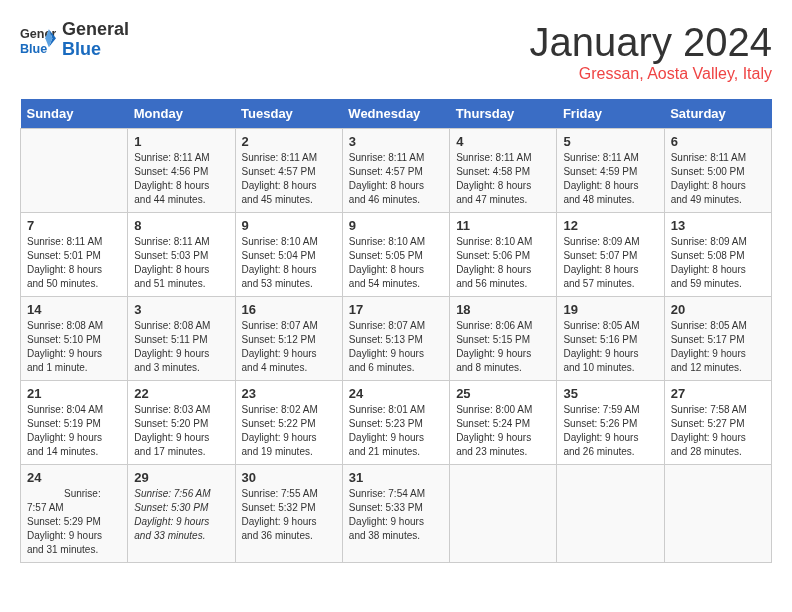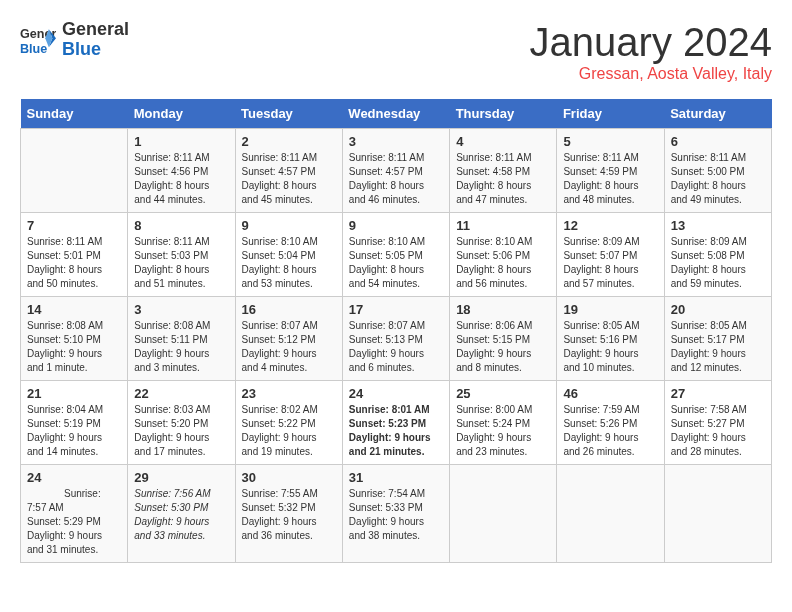--- a/index.html
+++ b/index.html
@@ -206,29 +206,29 @@
 Daylight: 9 hours
 and 14 minutes.</span></td>
         <td><span class="day-num">22</span><span class="day-info" style="white-space: pre-line;">Sunrise: 8:03 AM
 Sunset: 5:20 PM
 Daylight: 9 hours
 and 17 minutes.</span></td>
         <td><span class="day-num">23</span><span class="day-info" style="white-space: pre-line;">Sunrise: 8:02 AM
 Sunset: 5:22 PM
 Daylight: 9 hours
 and 19 minutes.</span></td>
-        <td><span class="day-num">24</span><span class="day-info" style="white-space: pre-line; font-weight: bold;">Sunrise: 8:01 AM
+        <td><span class="day-num">24</span><span class="day-info" style="white-space: pre-line;">Sunrise: 8:01 AM
 Sunset: 5:23 PM
 Daylight: 9 hours
 and 21 minutes.</span></td>
         <td><span class="day-num">25</span><span class="day-info" style="white-space: pre-line;">Sunrise: 8:00 AM
 Sunset: 5:24 PM
 Daylight: 9 hours
 and 23 minutes.</span></td>
-        <td><span class="day-num">46</span><span class="day-info" style="white-space: pre-line;">Sunrise: 7:59 AM
+        <td><span class="day-num">35</span><span class="day-info" style="white-space: pre-line;">Sunrise: 7:59 AM
 Sunset: 5:26 PM
 Daylight: 9 hours
 and 26 minutes.</span></td>
         <td><span class="day-num">27</span><span class="day-info" style="white-space: pre-line;">Sunrise: 7:58 AM
 Sunset: 5:27 PM
 Daylight: 9 hours
 and 28 minutes.</span></td>
       </tr>
       <tr>
         <td><span class="day-num">24</span><span class="day-info" style="white-space: pre-line; margin-left: 37px;">Sunrise: 7:57 AM

